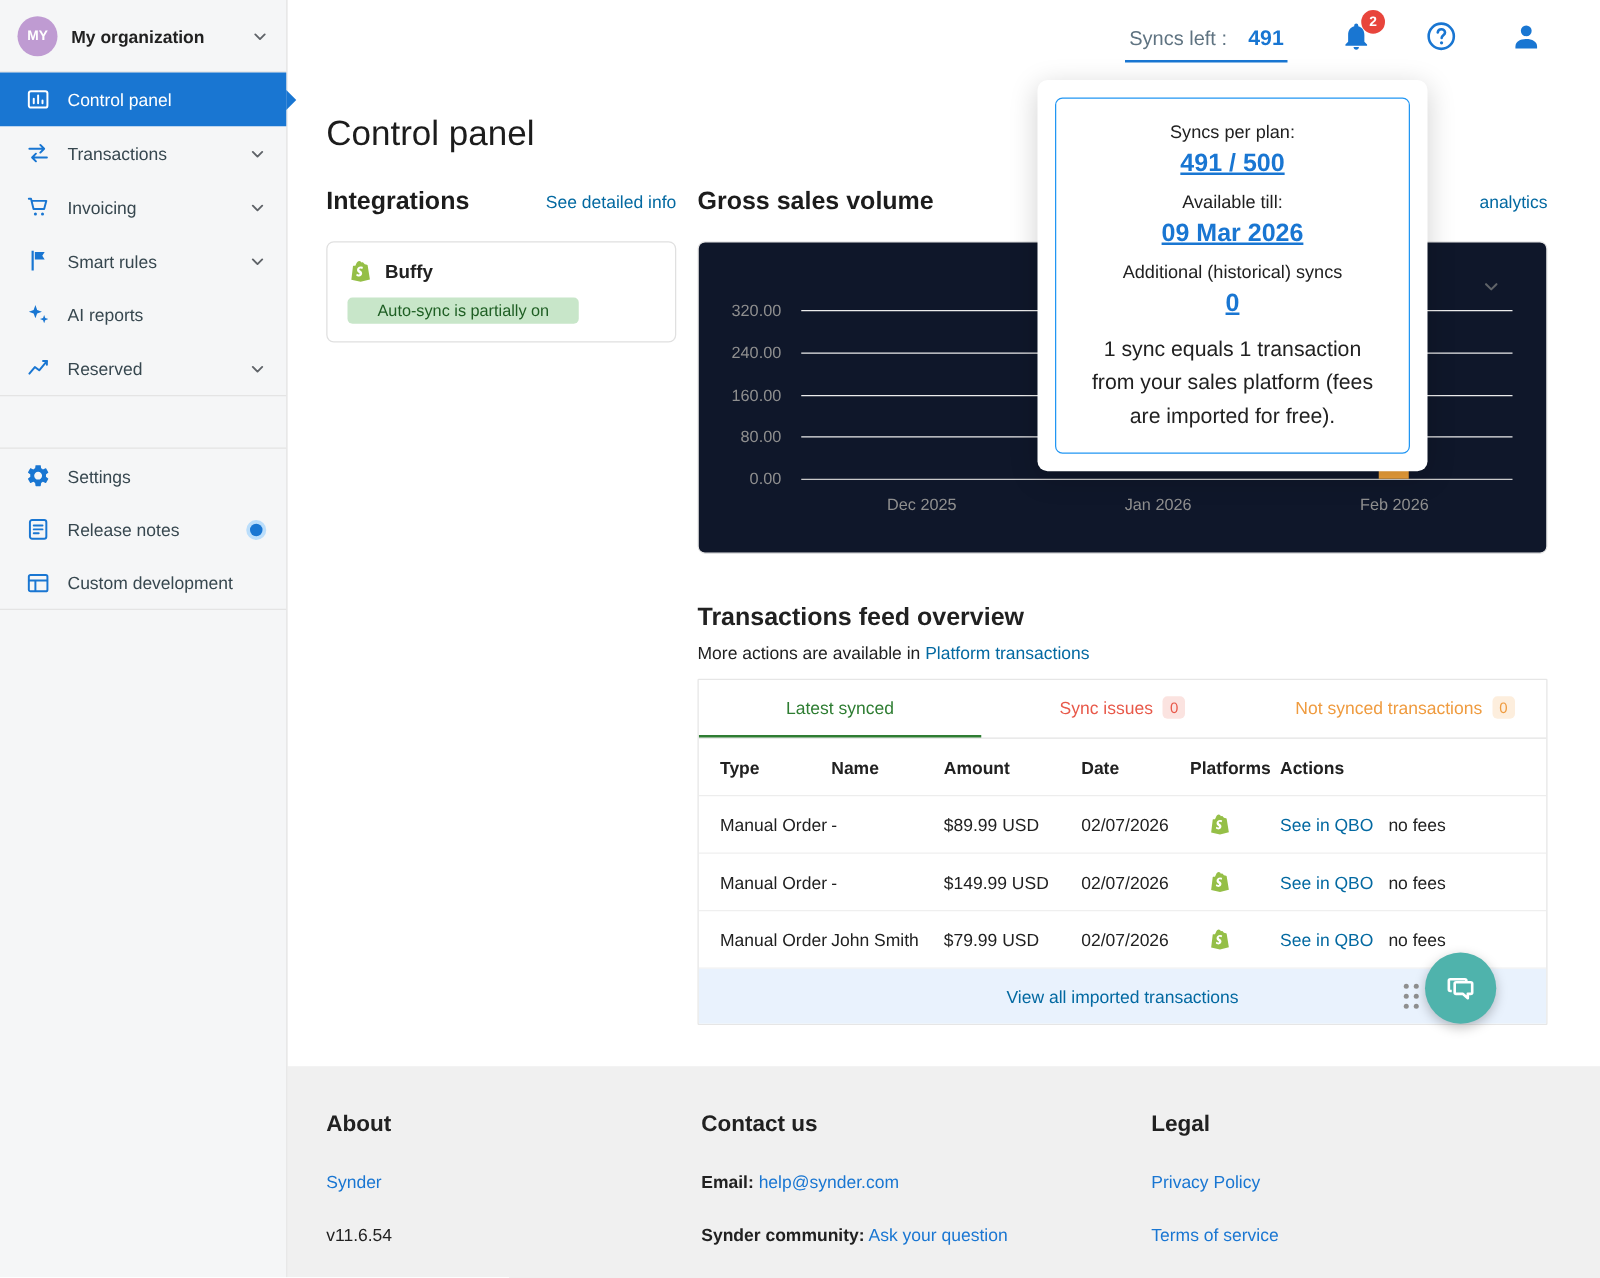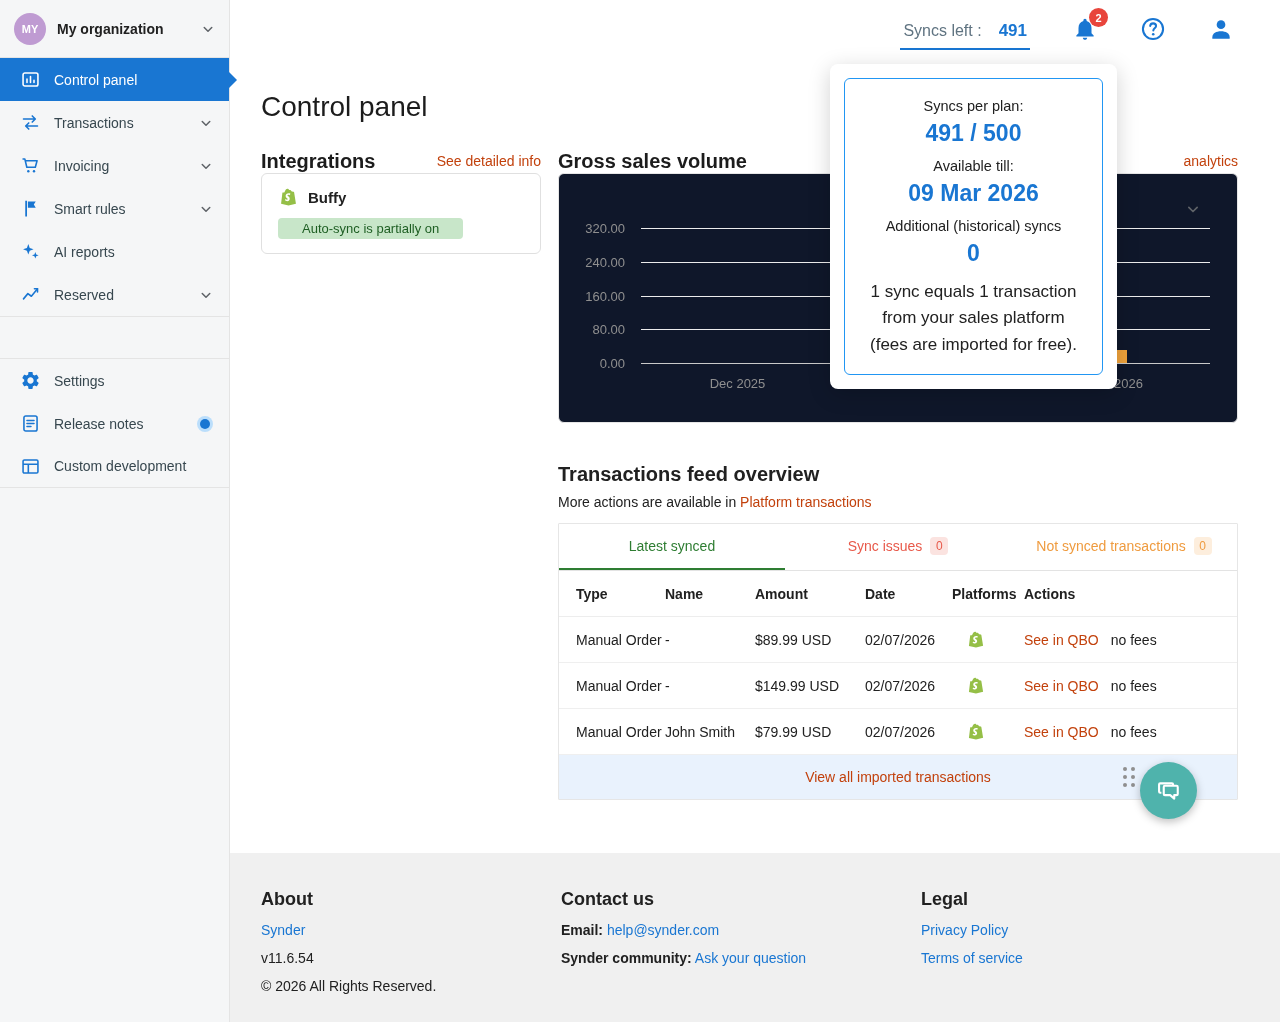--- a/index.html
+++ b/index.html
@@ -37,23 +37,23 @@
   .icon-btn svg { width:100%; height:100%; display:block; }
   .badge-notif { position:absolute; top:-8px; right:-10px; min-width:19px; height:19px; border-radius:10px; background:#e8453c; color:#fff;
     font-size:11px; font-weight:700; display:flex; align-items:center; justify-content:center; padding:0 4px; }
 
   
   .content { position:absolute; left:230px; top:58px; right:0; height:795px; background:#fff; padding:0 42px 0 31px; }
   .page-title { font-size:28px; font-weight:500; margin:33px 0 26px; color:#1c1c1c; }
   .cols { display:flex; align-items:flex-start; }
   .col-left { width:280px; margin-right:17px; flex-shrink:0; }
   .col-right { flex:1; min-width:0; }
-  .sec-head { display:flex; align-items:center; justify-content:space-between; height:24px; }
+  .sec-head { display:flex; align-items:center; justify-content:space-between; height:24px; margin-bottom:20px; }
   .sec-title { font-size:20px; font-weight:600; color:#1c1c1c; }
-  .blink { color:#c2410c; font-size:14px; cursor:pointer; }
+  .blink { color:#0369a1; font-size:14px; cursor:pointer; }
 
   .integration-card { border:1px solid #e0e0e0; border-radius:6px; padding:13px 16px 14px; background:#fff; cursor:pointer; }
   .integration-top { display:flex; align-items:center; gap:9px; }
   .integration-top svg { width:21px; height:21px; }
   .integration-name { font-size:15px; font-weight:700; }
   .status-badge { display:inline-block; margin-top:10px; background:#c8e6c9; color:#1e5e23; font-size:13px; padding:3px 24px; border-radius:4px; }
 
   
   .chart-card { position:relative; border:1px solid #e6e6e6; border-radius:6px; height:250px; background:#0f172a; }
   .chart-dd { position:absolute; top:25px; right:34px; width:20px; height:20px; color:#5f6368; cursor:pointer; }
@@ -88,38 +88,38 @@
   .trow { font-size:14px; border-bottom:1px solid #efefef; }
   .cell-platform svg { width:20px; height:20px; display:block; margin-left:14px; }
   .cell-actions { display:flex; align-items:center; gap:12px; }
   .cell-actions .blink { font-size:14px; }
   .view-all { position:relative; height:44px; background:#e9f2fd; display:flex; align-items:center; justify-content:center; }
   .view-all .blink { font-size:14px; }
   .drag-handle { position:absolute; right:102px; top:50%; transform:translateY(-50%); display:grid; grid-template-columns:repeat(2,4px); gap:4px; cursor:grab; }
   .drag-handle i { width:4px; height:4px; border-radius:50%; background:#8f8f8f; }
 
   
-  .syncs-popup { position:absolute; left:830px; top:64px; width:287px; background:#fff; border-radius:8px;
+  .syncs-popup { position:absolute; left:830px; top:64px; width:312px; background:#fff; border-radius:8px;
     box-shadow:0 5px 22px rgba(0,0,0,0.18); padding:14px; z-index:40; }
   .popup-inner { border:1px solid #2196f3; border-radius:6px; padding:19px 16px 16px; text-align:center; }
   .p-label { font-size:14.5px; }
-  .p-value { font-size:23px; font-weight:700; color:#1976d2; margin:6px 0 11px; }
+  .p-value { font-size:20px; font-weight:700; color:#1976d2; margin:6px 0 11px;text-decoration:underline; }
   .p-note { font-size:17px; line-height:1.55; margin-top:12px; padding:0 8px; }
 
   
   .chat-fab { position:absolute; left:1140px; top:762px; width:57px; height:57px; border-radius:50%; background:#4fb3ac; border:none;
     display:flex; align-items:center; justify-content:center; cursor:pointer; box-shadow:0 3px 9px rgba(0,0,0,0.25); z-index:30; }
   .chat-fab svg { width:28px; height:28px; }
 
   
   .site-footer { position:absolute; left:230px; top:853px; right:0; bottom:0; background:#f0f0f0; padding:36px 42px 0 31px; display:flex; }
   .f-col h3 { font-size:18px; font-weight:600; }
   .f-about { width:300px; }
   .f-contact { width:360px; }
-  .frow { margin-top:12px; font-size:14px; }
+  .frow { margin-top:27px; font-size:14px; }
   .f-bold { font-weight:700; }
   .f-link { color:#1976d2; cursor:pointer; font-size:14px; }
 </style>
 </head>
 <body>
 
 <svg width="0" height="0" style="position:absolute">
   <defs>
     <symbol id="i-chev" viewBox="0 0 24 24">
         <path d="M7 10l5 5 5-5" fill="none" stroke="currentColor" stroke-width="2" stroke-linecap="round" stroke-linejoin="round"></path>

